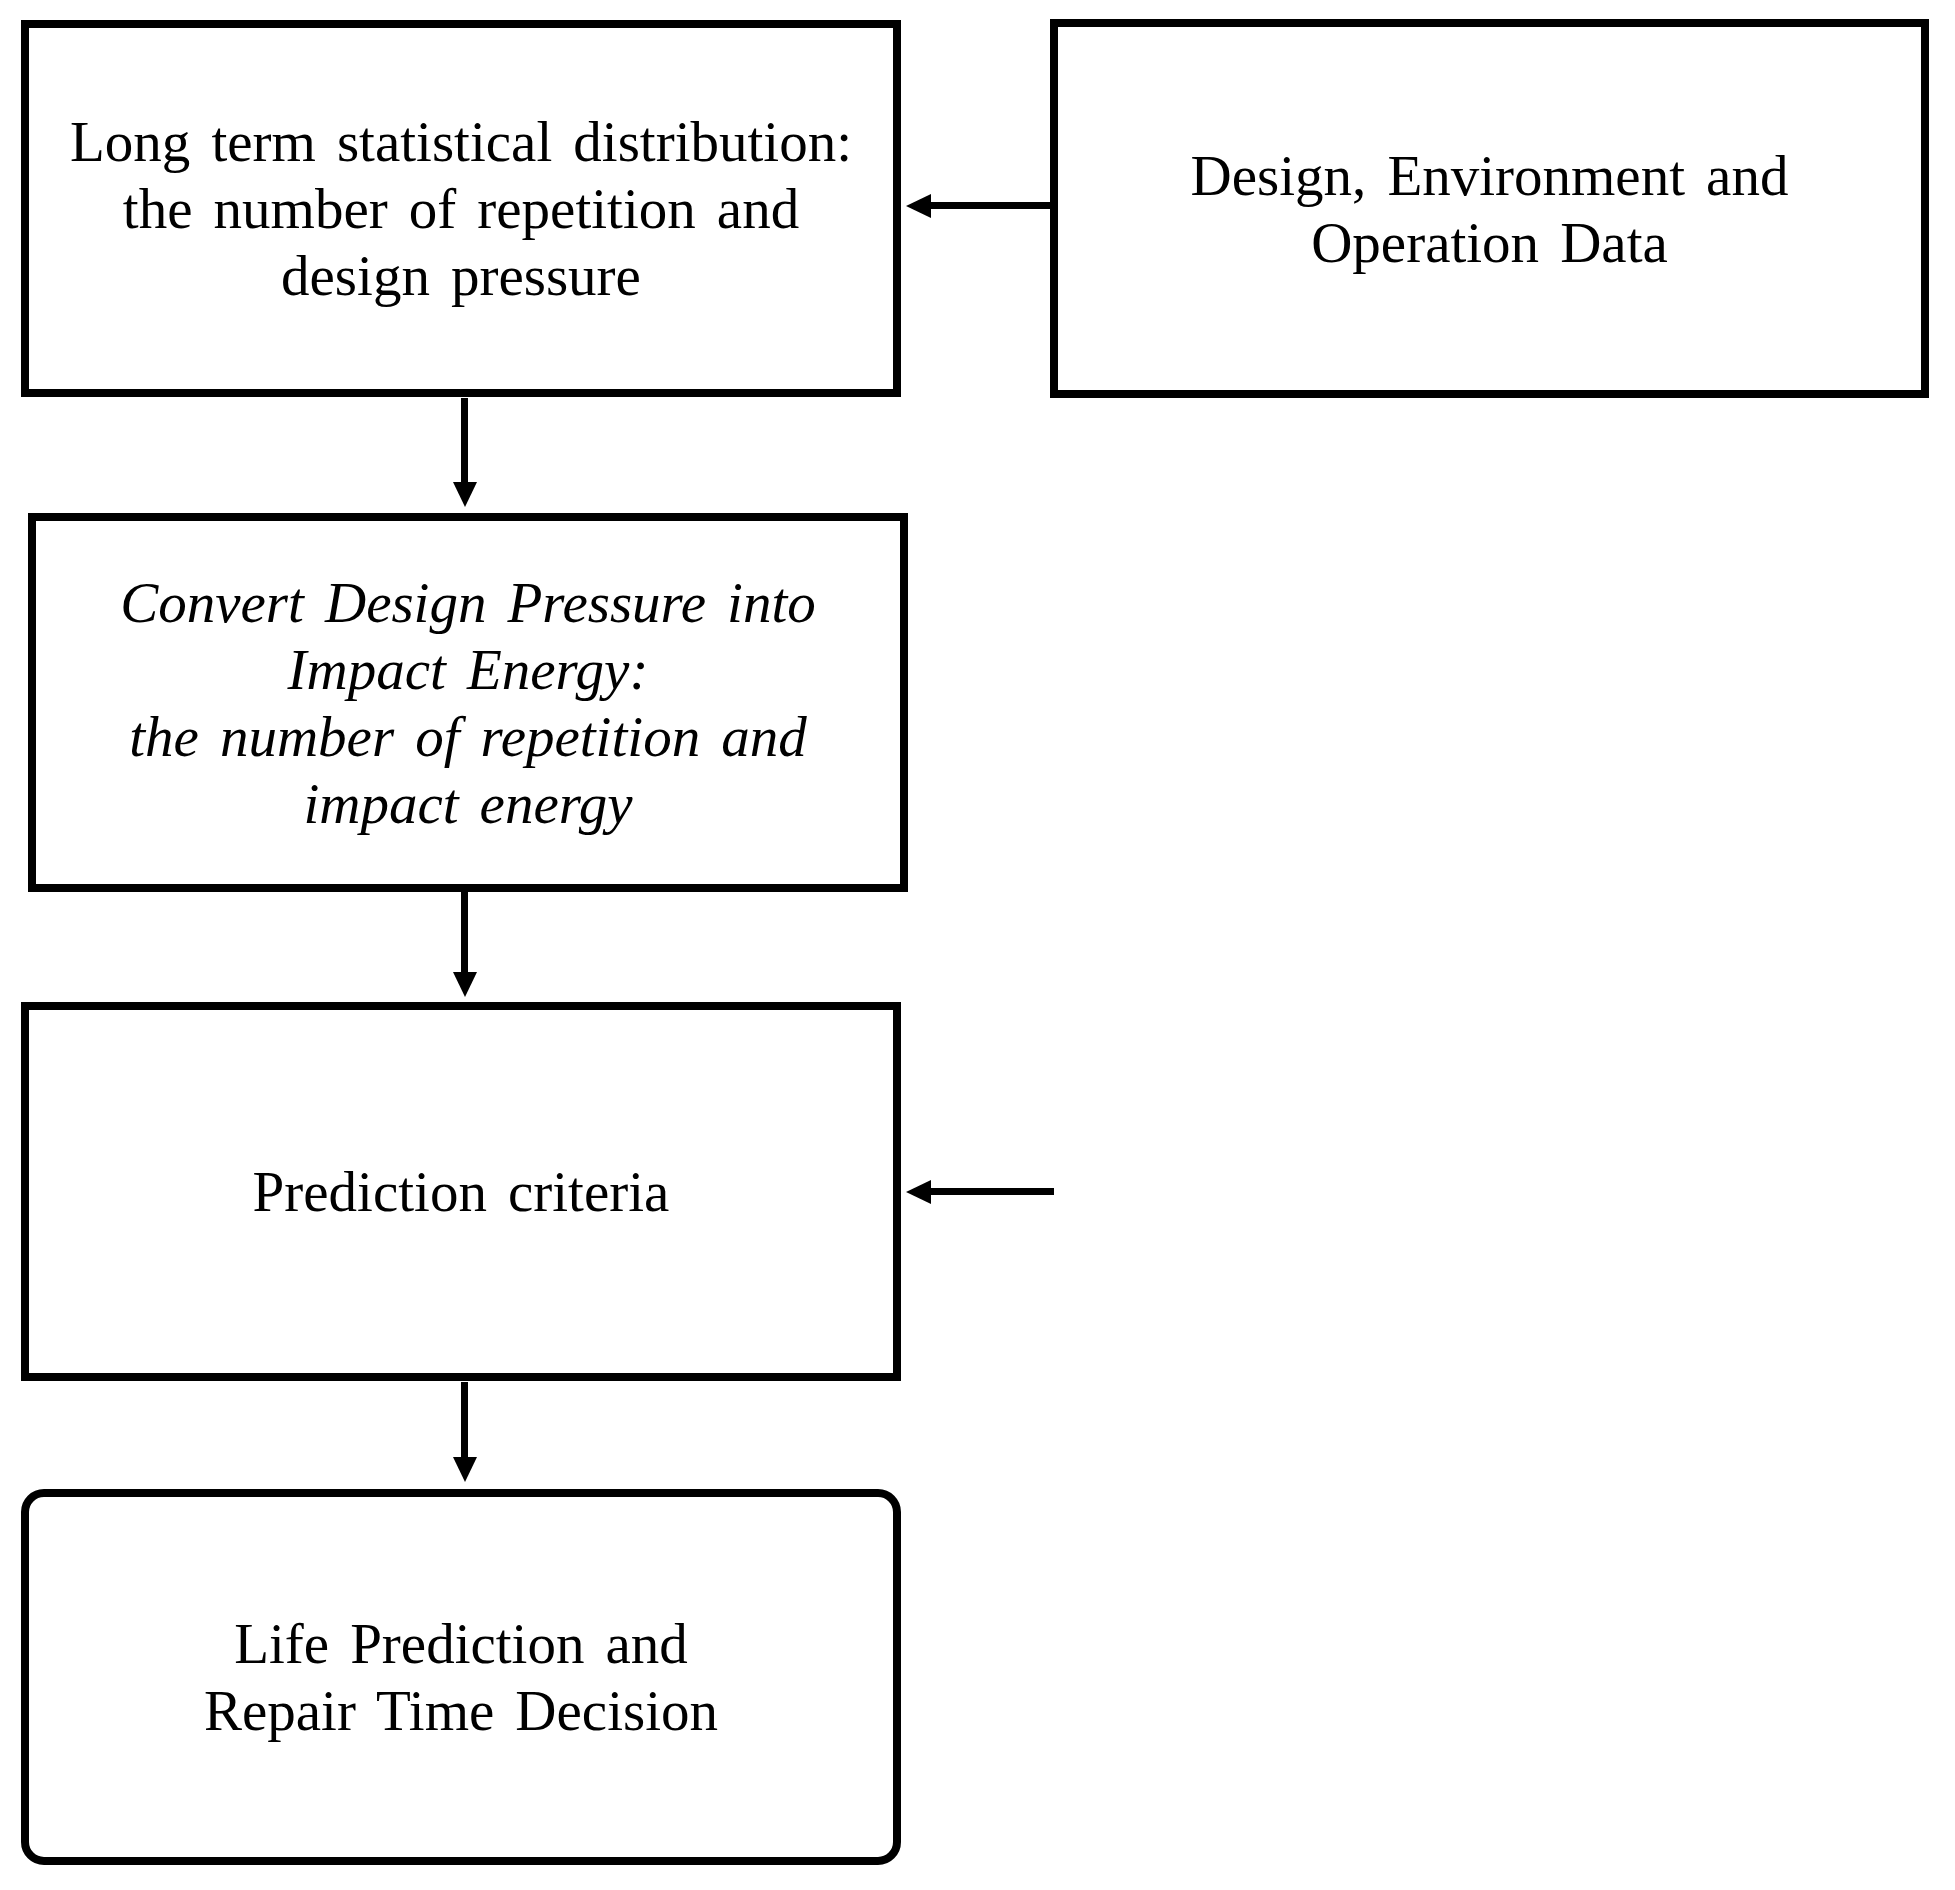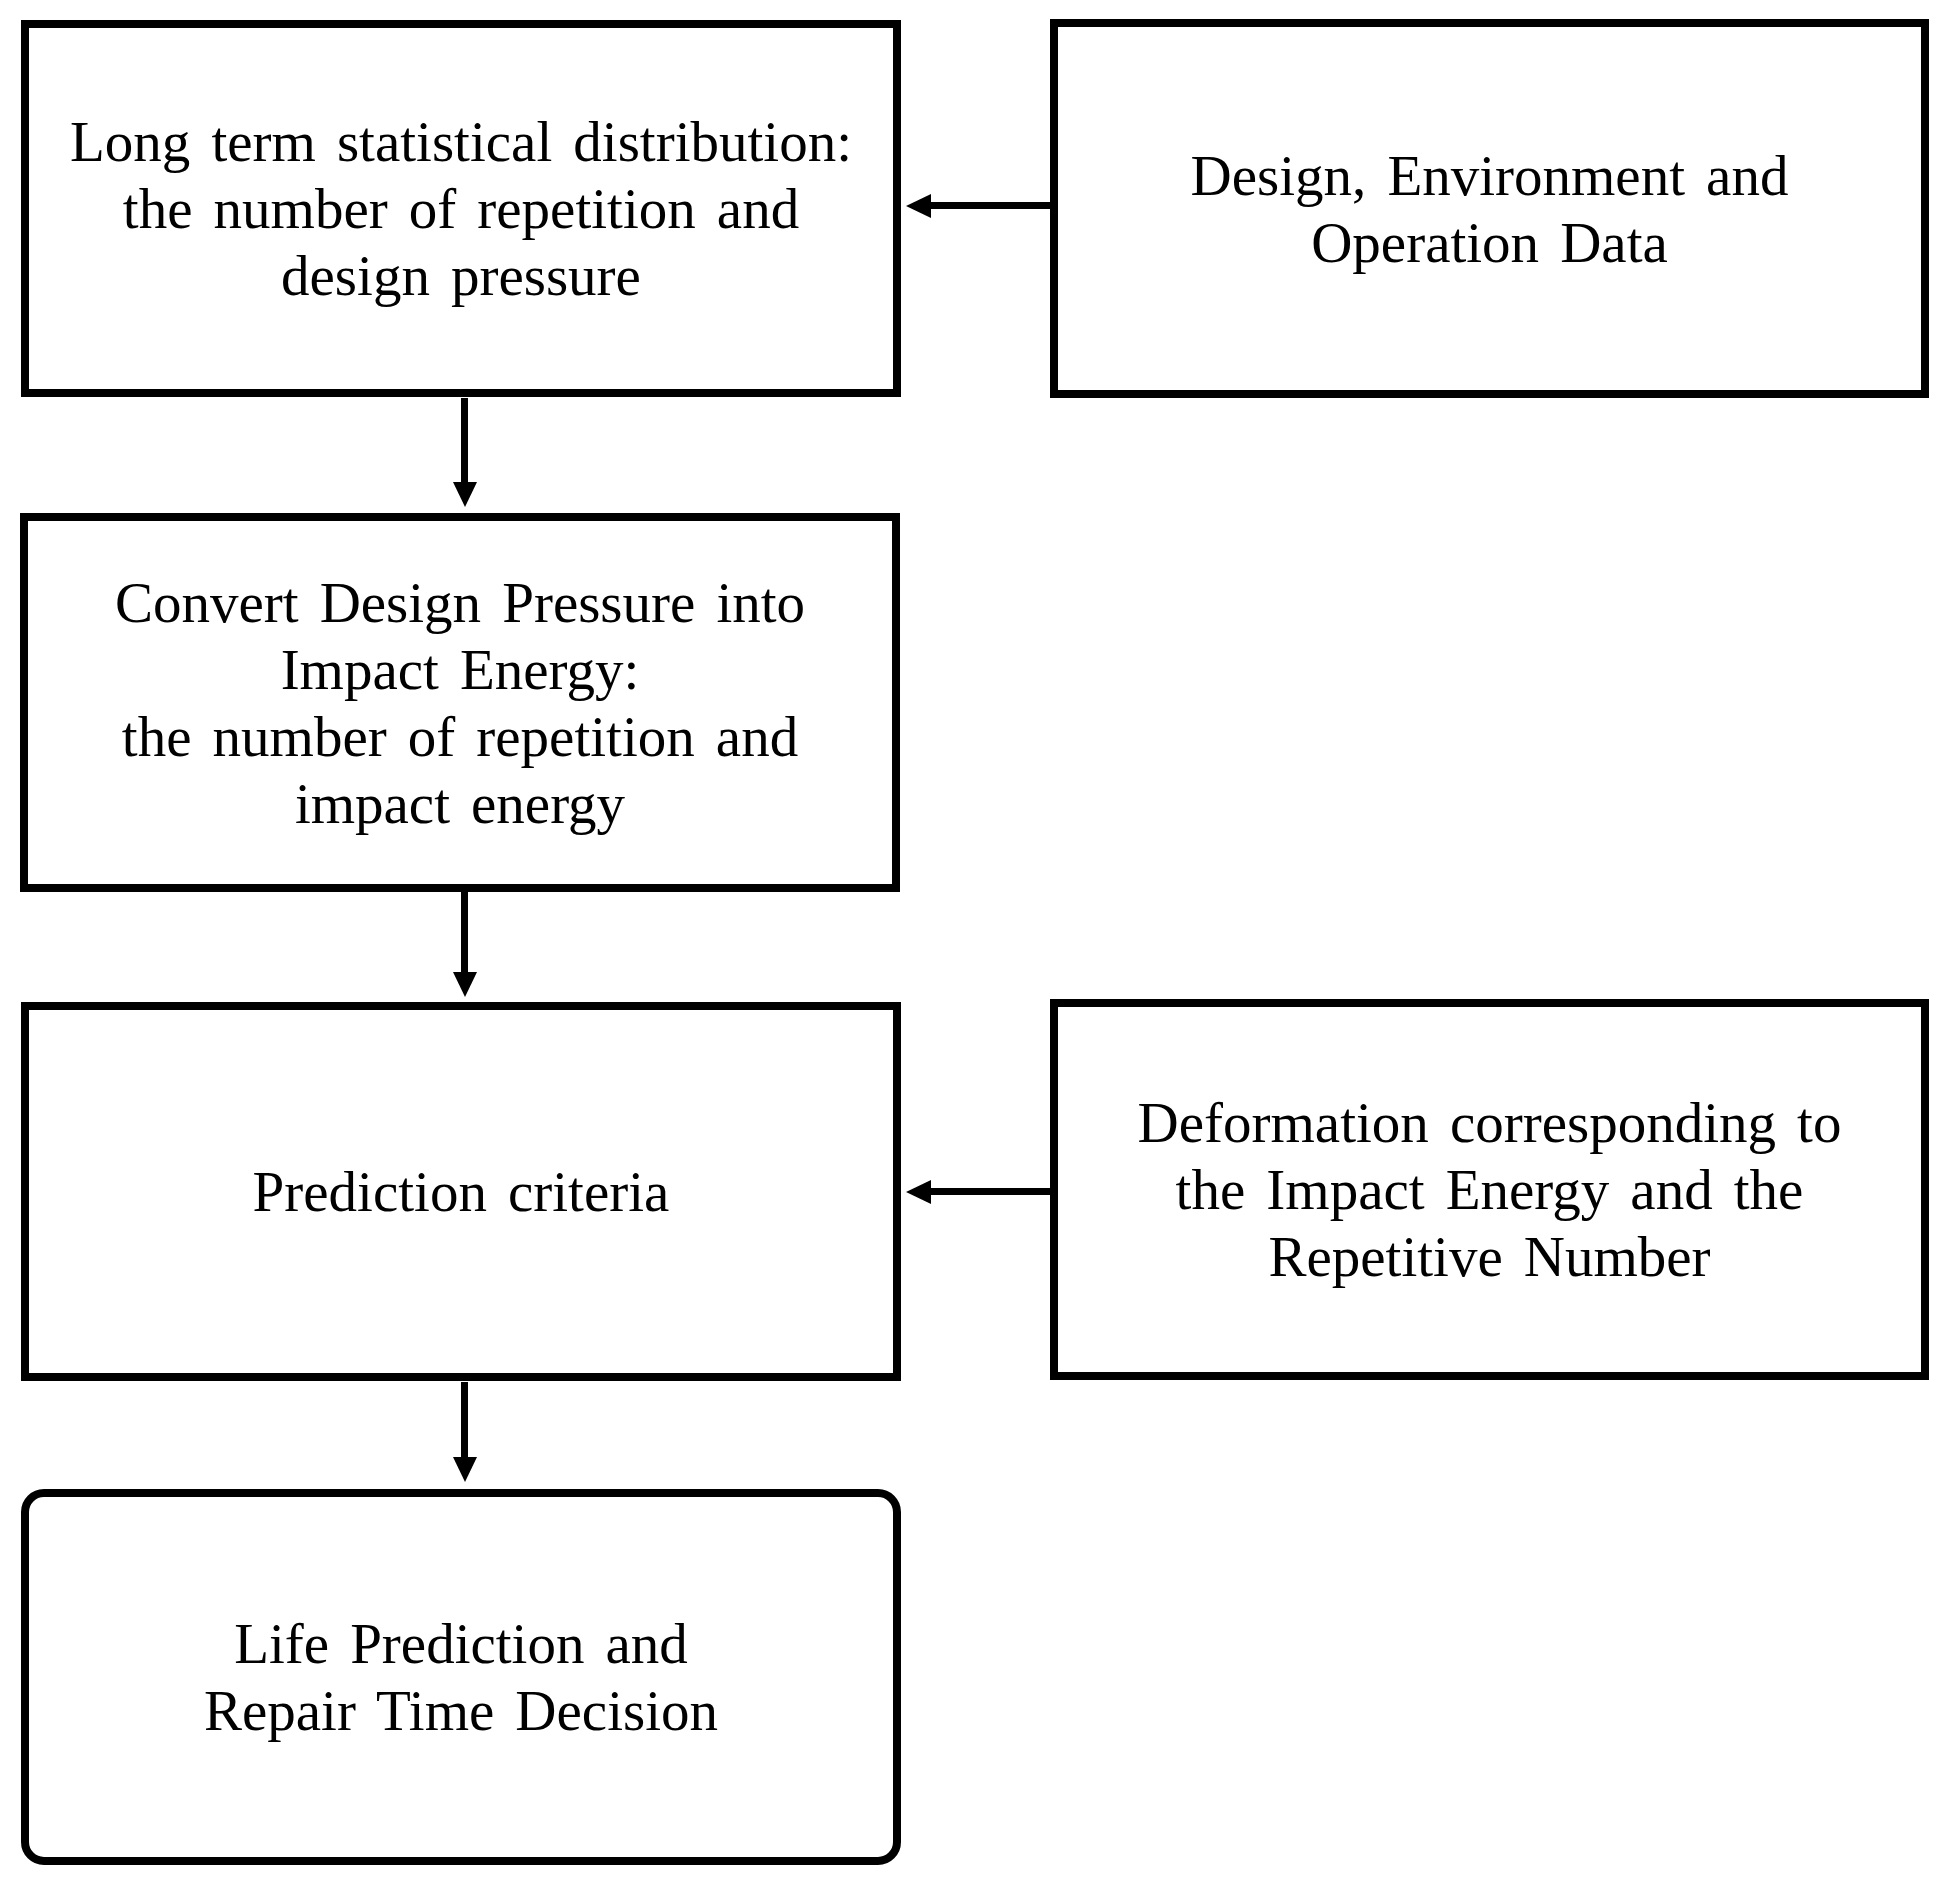--- a/index.html
+++ b/index.html
@@ -28,21 +28,21 @@
     text-align: center;
     white-space: pre-line;
     font-size: 57px;
     line-height: 67px;
     word-spacing: 0.12em;
     color: #000000;
     padding: 0 15px;
   }
   #box-long-term   { left: 21px;   top: 20px;   width: 880px; height: 377px; }
   #box-vessel      { left: 1050px; top: 19px;   width: 879px; height: 379px; }
-  #box-convert     { left: 20px;   top: 513px;  width: 880px; height: 379px; }
+  #box-convert     { left: 28px;   top: 513px;  width: 880px; height: 379px; font-style: italic; }
   #box-criteria    { left: 21px;   top: 1002px; width: 880px; height: 379px; }
   #box-deformation { left: 1050px; top: 999px; width: 879px; height: 381px; }
   #box-life        { left: 21px;   top: 1489px; width: 880px; height: 376px; border-radius: 23px; }
 
   
   .varrow {
     position: absolute;
     width: 25.5px;
     display: flex;
     flex-direction: column;
@@ -97,25 +97,20 @@
     <div class="label">Convert Design Pressure into
 Impact Energy:
 the number of repetition and
 impact energy</div>
   </div>
 
   <div class="box" id="box-criteria">
     <div class="label">Prediction criteria</div>
   </div>
 
-  <div class="box" id="box-deformation">
-    <div class="label">Deformation corresponding to
-the Impact Energy and the
-Repetitive Number</div>
-  </div>
 
   <div class="box" id="box-life">
     <div class="label">Life Prediction and
 Repair Time Decision</div>
   </div>
 
   <div class="varrow" id="arrow-v1">
     <div class="shaft"></div>
     <div class="head"></div>
   </div>

